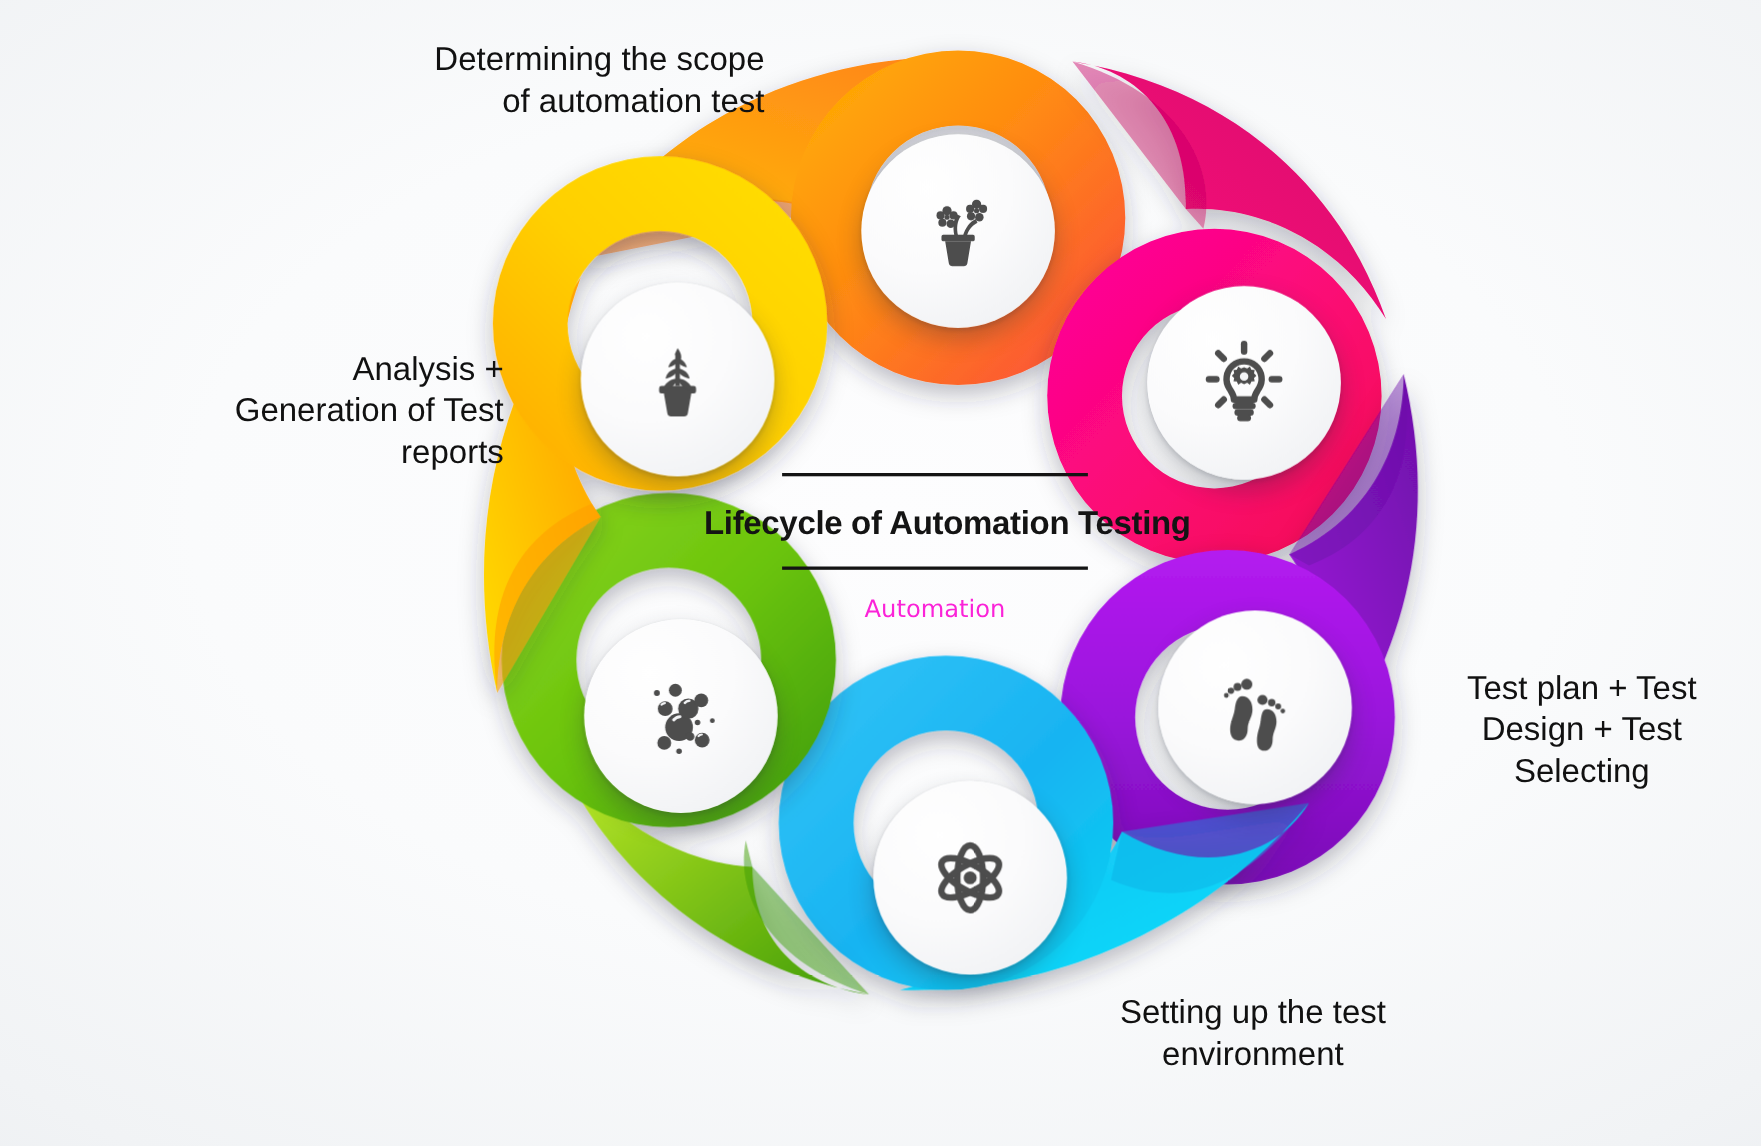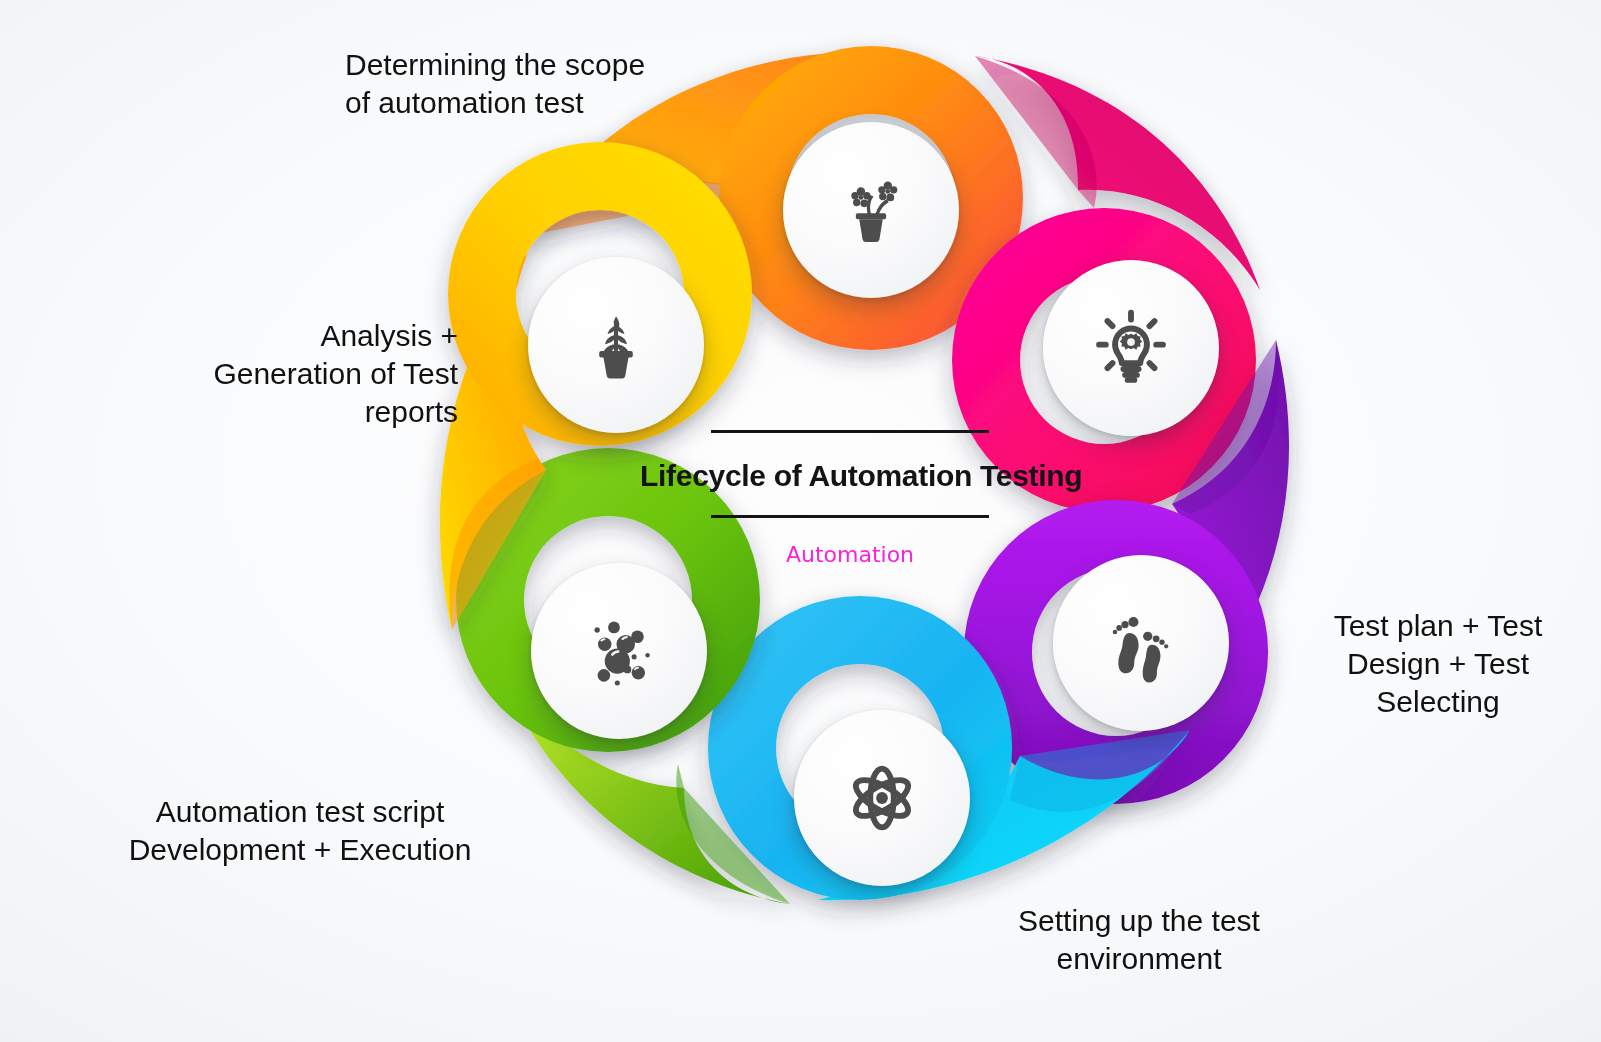--- a/index.html
+++ b/index.html
@@ -58,21 +58,21 @@
   #center .brand{
     margin-top:24px;font-size:22px;color:#fb23d8;
     font-family:"DejaVu Sans", sans-serif;
   }
 
   
   .label{
     position:absolute;color:#111;font-size:30px;line-height:1.26;
     white-space:pre-line;
   }
-  #lbl-scope    {left:345px; top:46px;  width:350px;text-align:left;}
+  #lbl-scope    {left:345px; top:36px;  width:350px;text-align:right;}
   #lbl-tool     {left:1130px;top:132px; width:350px;text-align:center;}
   #lbl-plan     {left:1288px;top:607px; width:300px;text-align:center;}
   #lbl-env      {left:984px; top:902px; width:310px;text-align:center;}
   #lbl-script   {left:100px; top:793px; width:400px;text-align:center;}
   #lbl-analysis {left:148px; top:296px; width:310px;text-align:right;margin-top:21px;}
 </style>
 </head>
 <body>
 
 <div id="stage">
@@ -354,19 +354,17 @@
     <div class="brand">Automation</div>
   </div>
 
   <div class="label" id="lbl-scope">Determining the scope
 of automation test</div>
   <div class="label" id="lbl-plan">Test plan + Test
 Design + Test
 Selecting</div>
   <div class="label" id="lbl-env">Setting up the test
 environment</div>
-  <div class="label" id="lbl-script">Automation test script
-Development + Execution</div>
   <div class="label" id="lbl-analysis">Analysis +
 Generation of Test
 reports</div>
 
 </div>
 
 </body></html>

